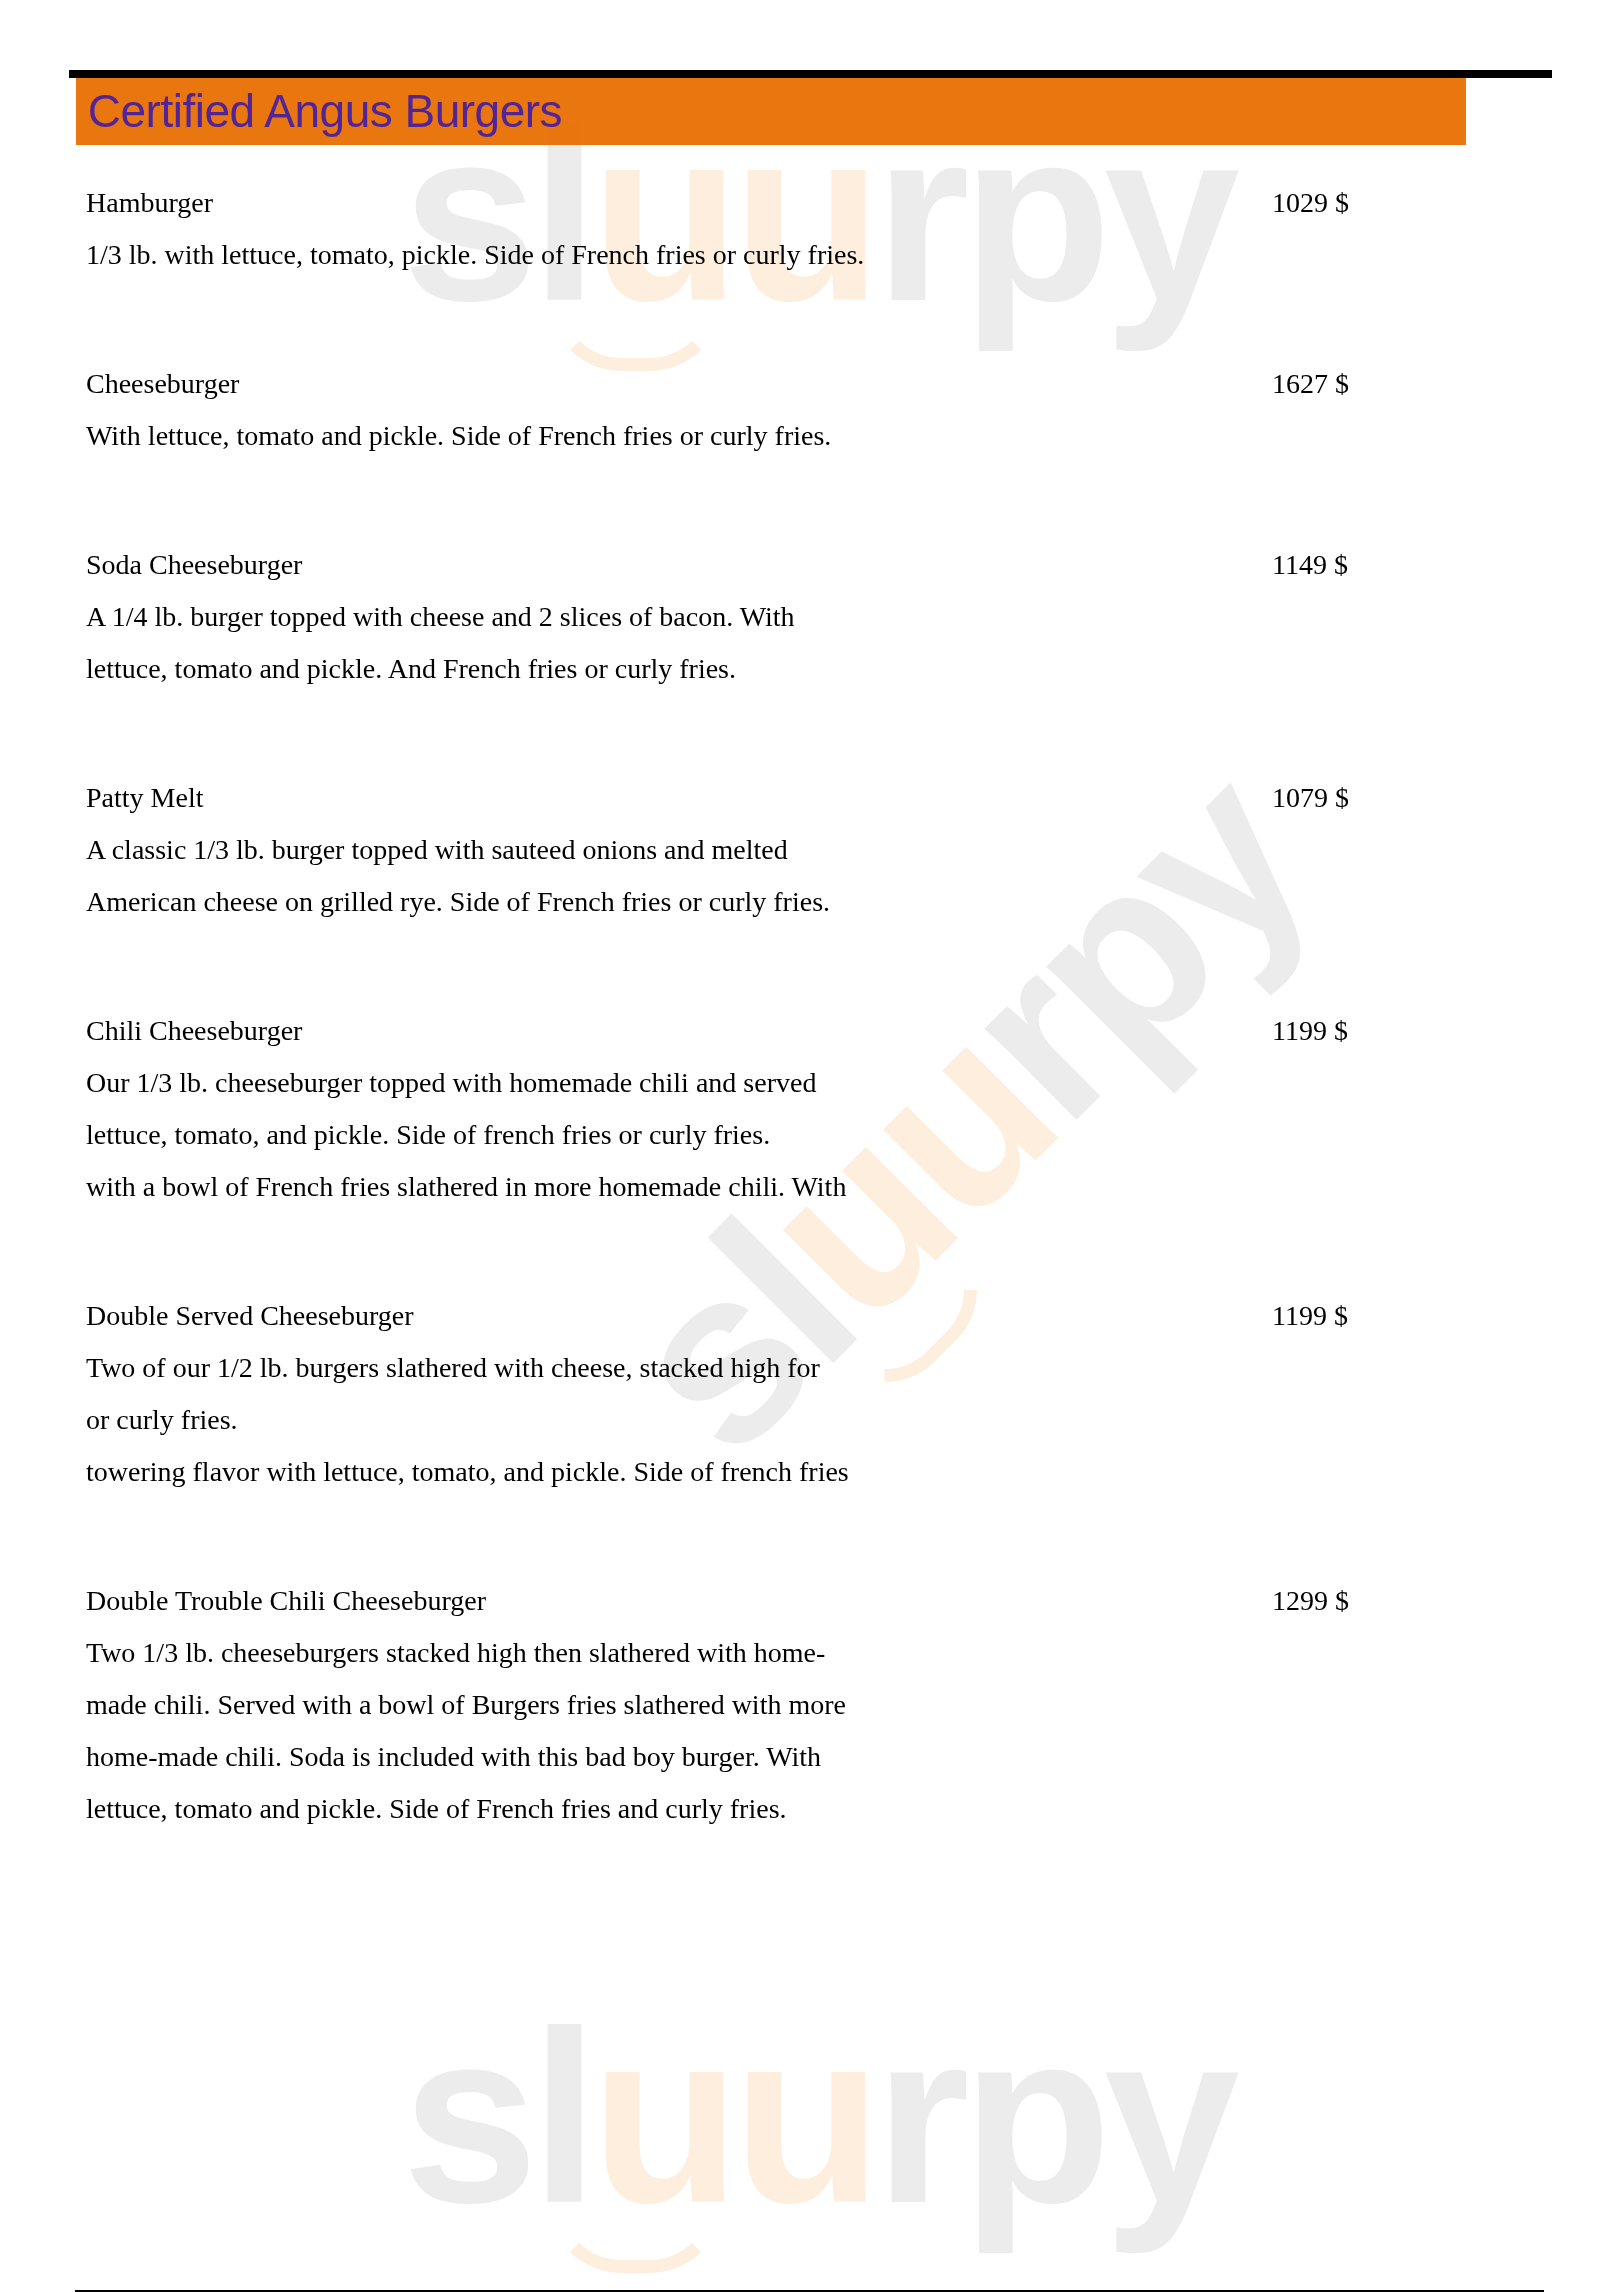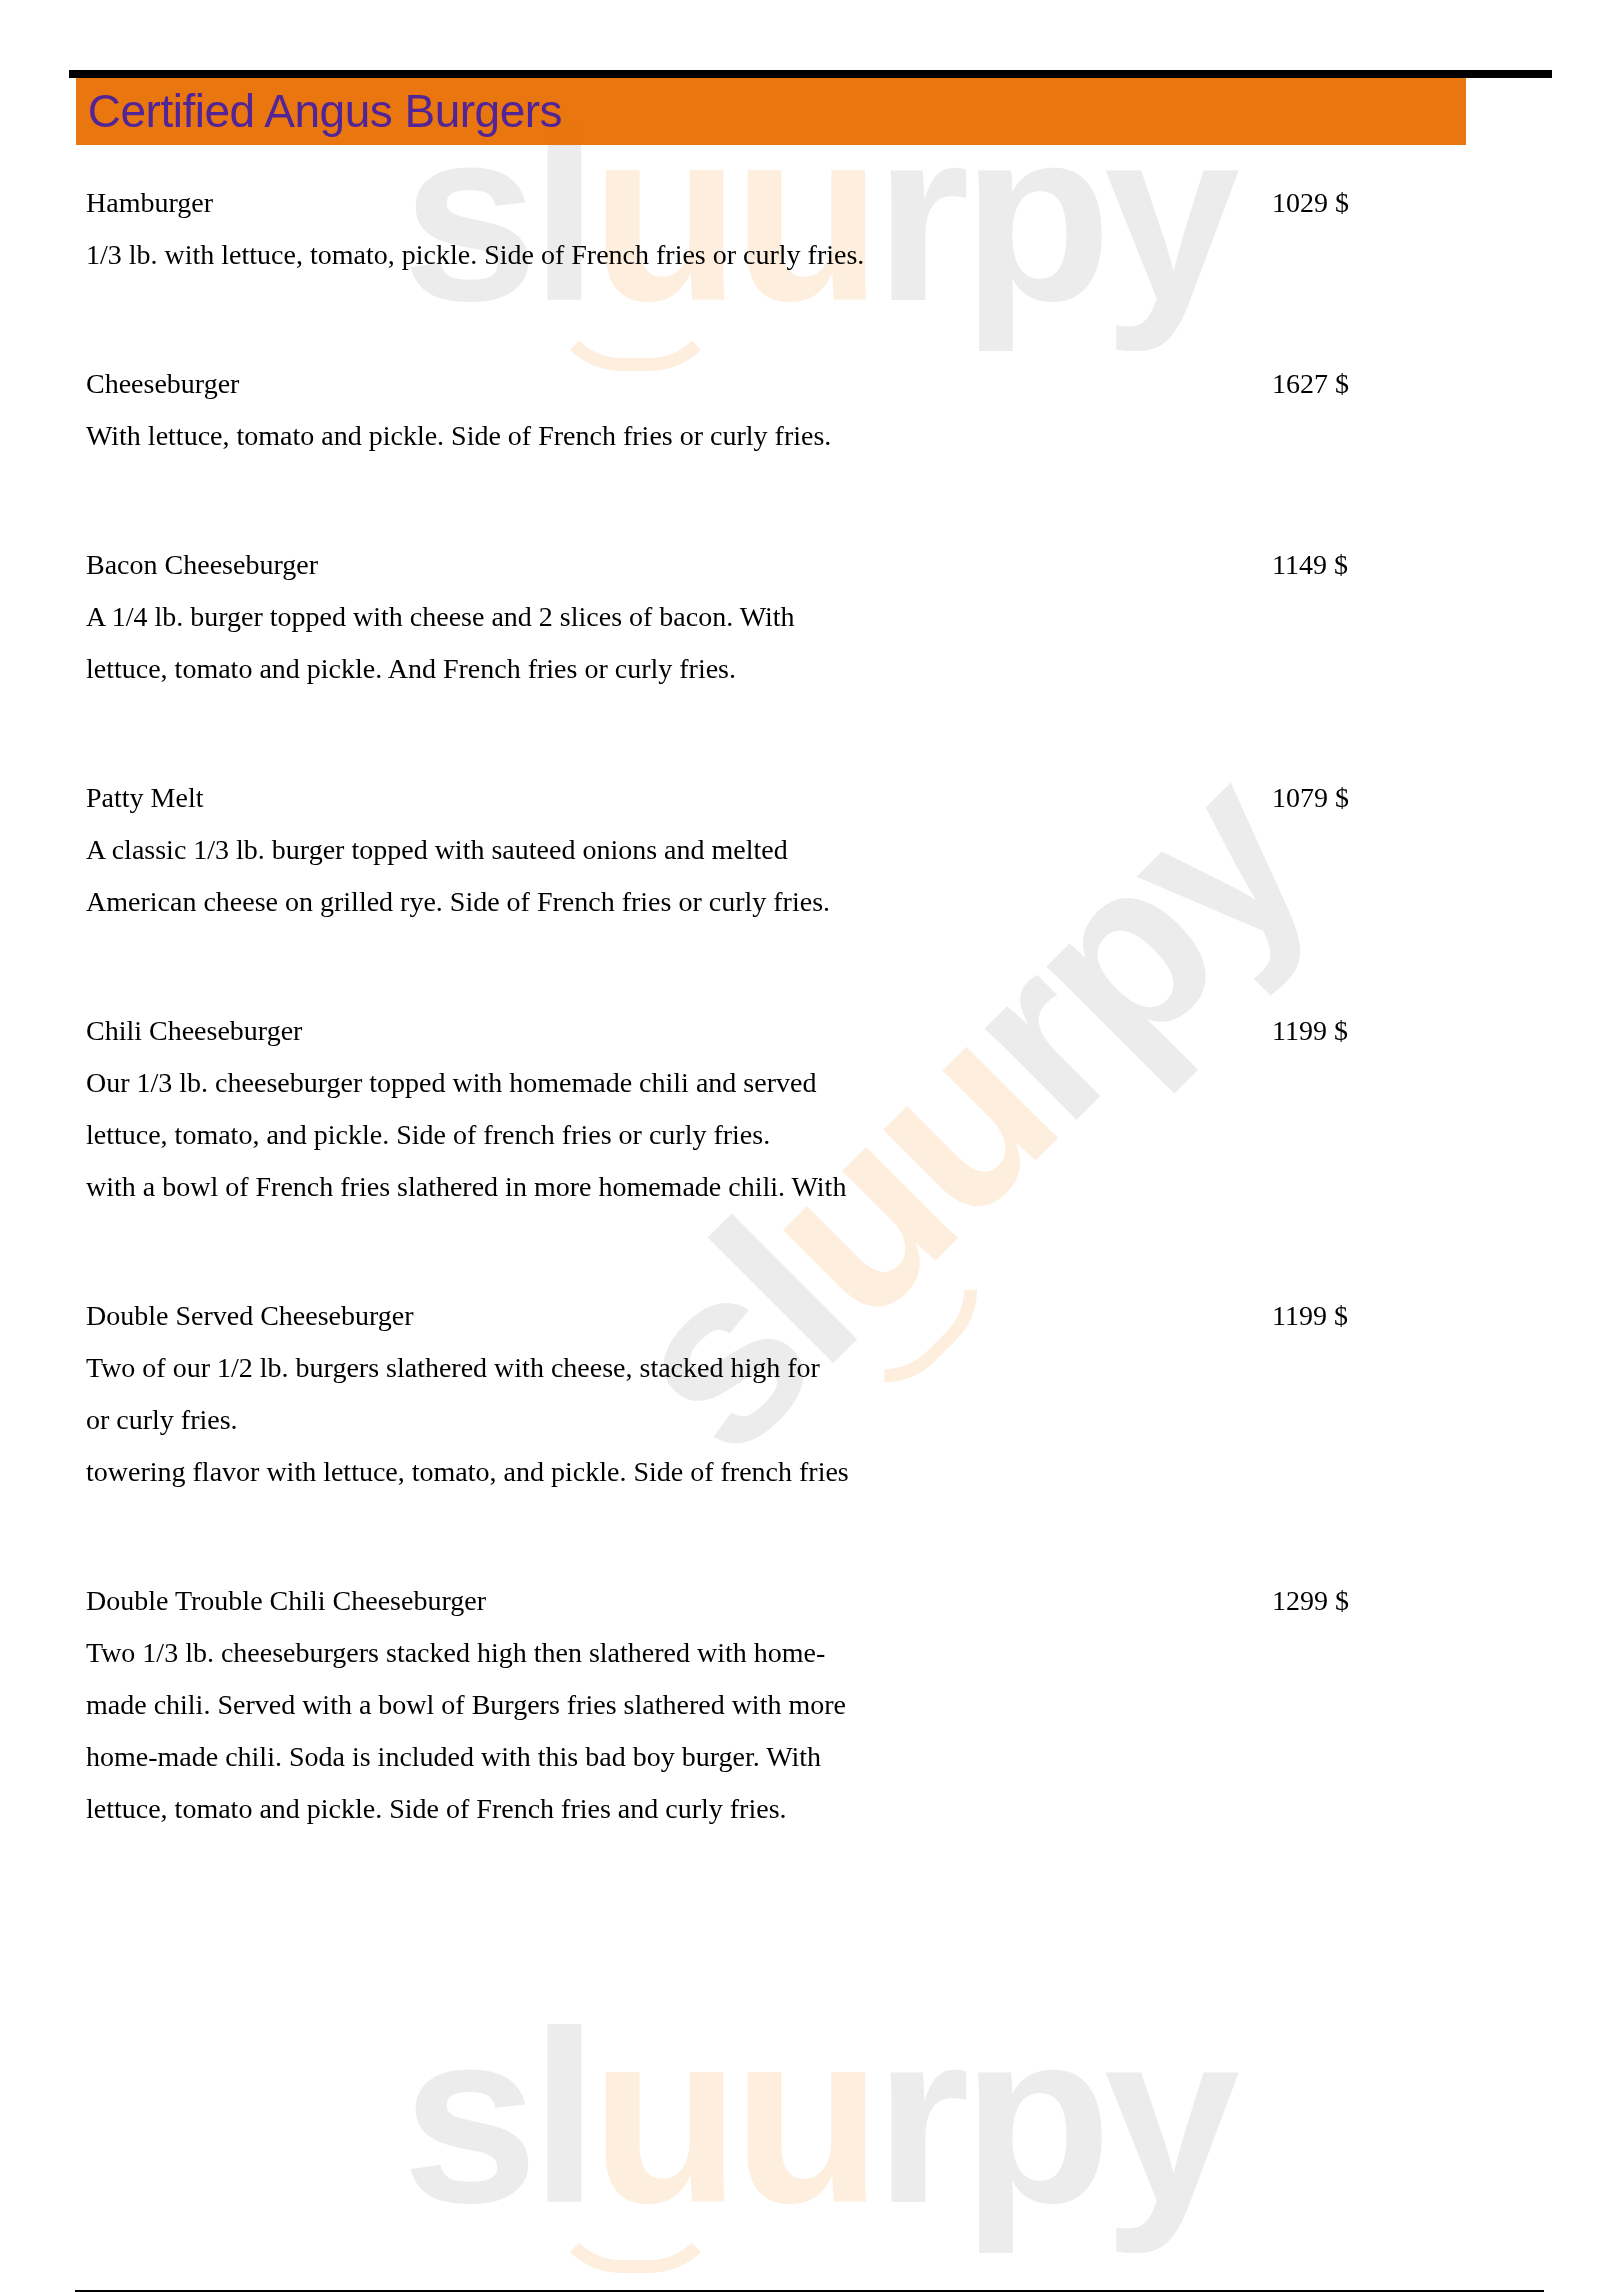--- a/index.html
+++ b/index.html
@@ -88,21 +88,21 @@
 
     <div class="item">
       <span class="item-name">Cheeseburger</span>
       <span class="item-price">1627 $</span>
       <div class="item-desc">
         <span>With lettuce, tomato and pickle. Side of French fries or curly fries.</span>
       </div>
     </div>
 
     <div class="item">
-      <span class="item-name">Bacon Cheeseburger</span>
+      <span class="item-name">Soda Cheeseburger</span>
       <span class="item-price">1149 $</span>
       <div class="item-desc">
         <span>A 1/4 lb. burger topped with cheese and 2 slices of bacon. With</span>
         <span>lettuce, tomato and pickle. And French fries or curly fries.</span>
       </div>
     </div>
 
     <div class="item">
       <span class="item-name">Patty Melt</span>
       <span class="item-price">1079 $</span>

